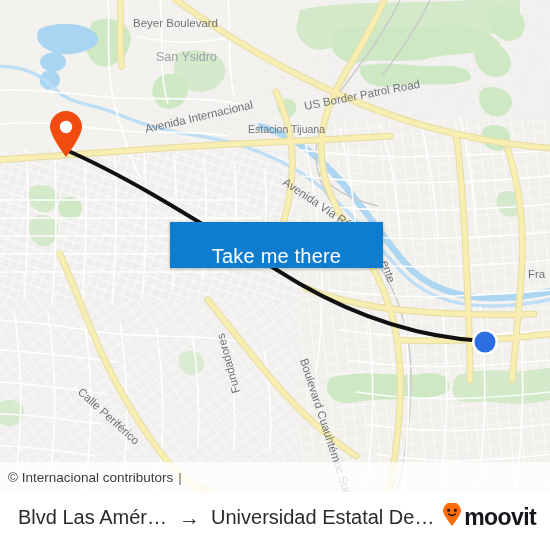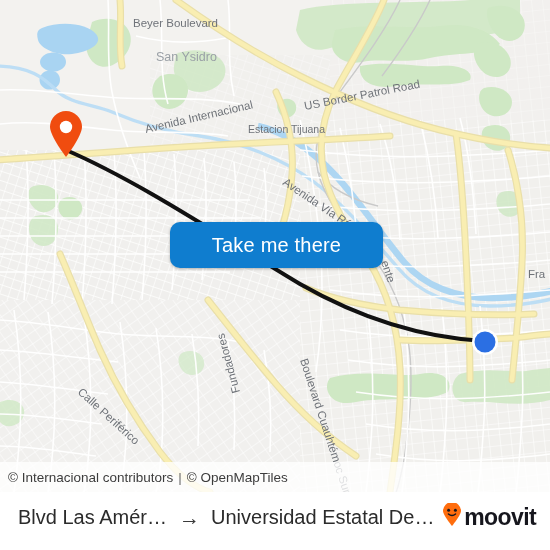--- a/index.html
+++ b/index.html
@@ -22,23 +22,23 @@
     position:absolute;width:36px;height:48px;
     left:48px;top:110px;
   }
   .pin-dot{
     position:absolute;left:465px;top:322px;width:40px;height:40px;
   }
 
   
   .cta{
     position:absolute;left:170px;top:222px;width:213px;height:46px;
-    background:#0f7dcf;border-radius:10px;
+    background:#0f7dcf;border-radius:0;
     box-shadow:0 1px 3px rgba(0,0,0,.28);
-    display:flex;align-items:center;justify-content:center;
+    display:flex;align-items:flex-end;justify-content:center;
     color:#ffffff;font-size:20px;letter-spacing:.2px;
     cursor:pointer;user-select:none;
   }
 
   
   .attrib{
     position:absolute;left:0;top:462px;width:550px;height:30px;
     background:rgba(255,255,255,.78);
     display:flex;align-items:center;
     font-size:13.5px;color:#3c3c3c;
@@ -251,21 +251,20 @@
       </svg>
     </div>
 
     <div class="cta" style="background: rgb(15, 125, 207);">
       <span>Take me there</span>
     </div>
 
     <div class="attrib">
       <span>© Internacional contributors</span>
       <span class="sep">|</span>
-      <span>© OpenMapTiles</span>
     </div>
   </div>
 
   <div class="footer">
     <div class="route">
       <span class="origin">Blvd Las Améri...</span>
       <span class="arrow">→</span>
       <span class="dest">Universidad Estatal De Estudios ...</span>
     </div>
     <div class="brand">

